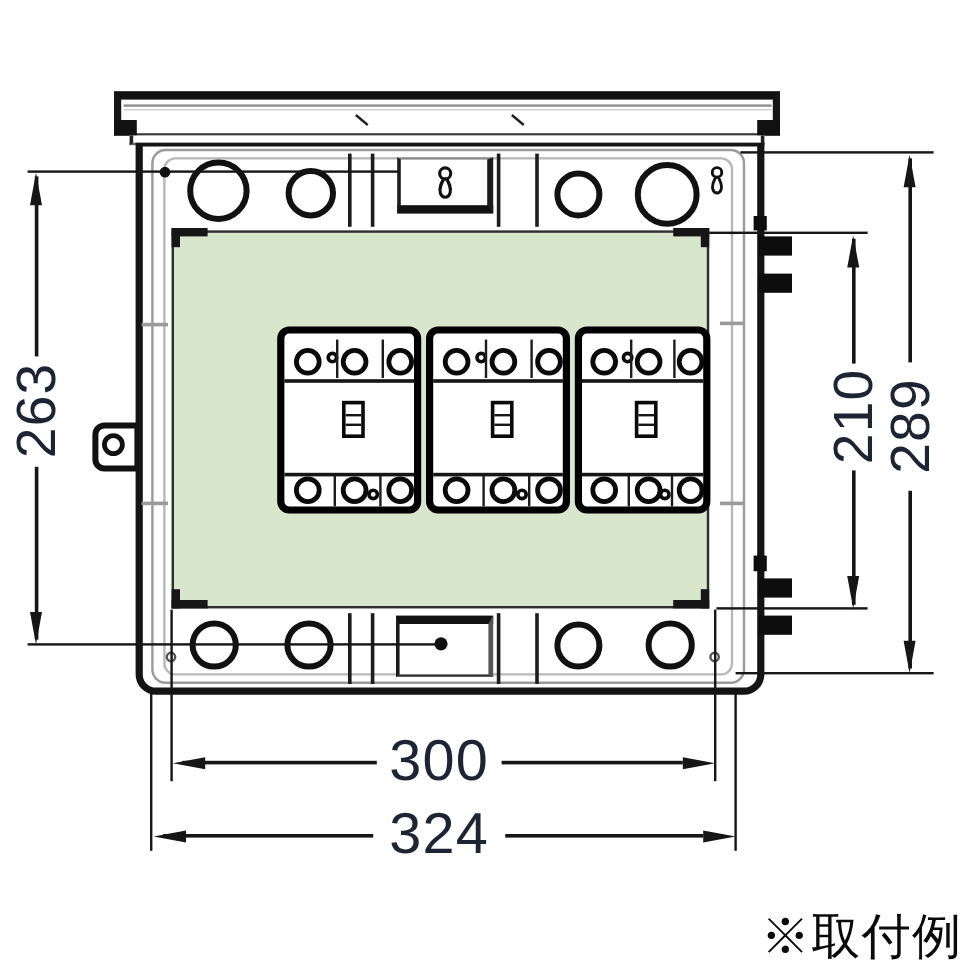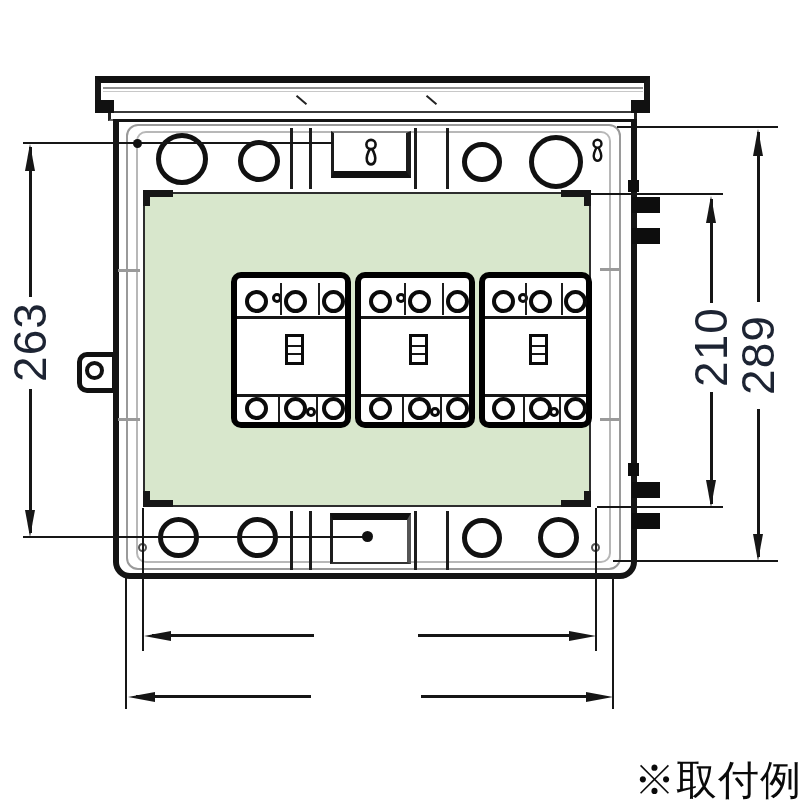--- a/index.html
+++ b/index.html
@@ -191,23 +191,25 @@
   <div class="arr up" style="left:753px;top:129px;"></div>
   <div class="arr dn" style="left:753px;top:534px;"></div>
   <div class="dimlab vert" style="left:703px;top:331px;">289</div>
 
   <div class="ln" style="left:142px;top:508px;width:2px;height:143px;"></div>
   <div class="ln" style="left:595px;top:508px;width:2px;height:143px;"></div>
   <div class="ln" style="left:152px;top:634px;width:162px;height:3px;"></div>
   <div class="ln" style="left:418px;top:634px;width:151px;height:3px;"></div>
   <div class="arr lt" style="left:144px;top:631px;"></div>
   <div class="arr rt" style="left:569px;top:631px;"></div>
+  <div class="dimlab" style="left:311px;top:611px;font-size:48px;">300</div>
 
   <div class="ln" style="left:125px;top:574px;width:2px;height:135px;"></div>
   <div class="ln" style="left:612px;top:574px;width:2px;height:135px;"></div>
   <div class="ln" style="left:136px;top:695px;width:175px;height:3px;"></div>
   <div class="ln" style="left:421px;top:695px;width:165px;height:3px;"></div>
   <div class="arr lt" style="left:128px;top:692px;"></div>
   <div class="arr rt" style="left:586px;top:692px;"></div>
+  <div class="dimlab" style="left:311px;top:672px;font-size:48px;">324</div>
 
   <div class="a" style="left:634px;top:753px;font-size:41px;color:#0a0a0a;letter-spacing:1px;white-space:nowrap;">※取付例</div>
 
 </div>
 
 </body></html>

